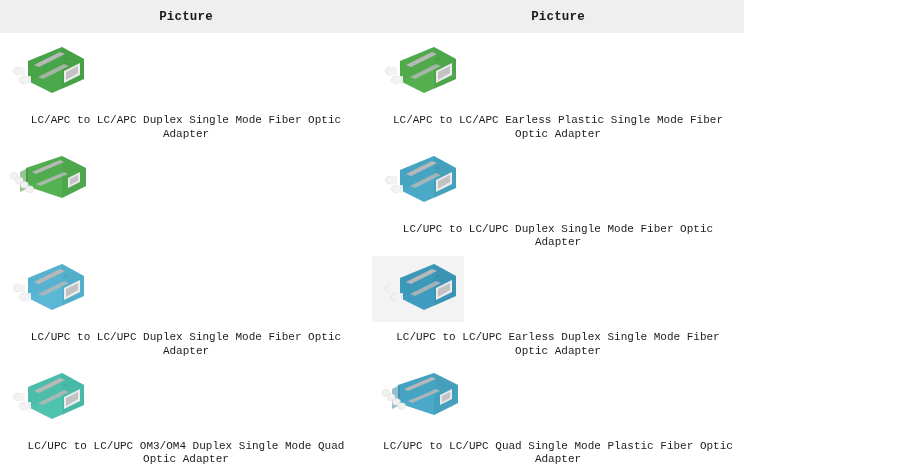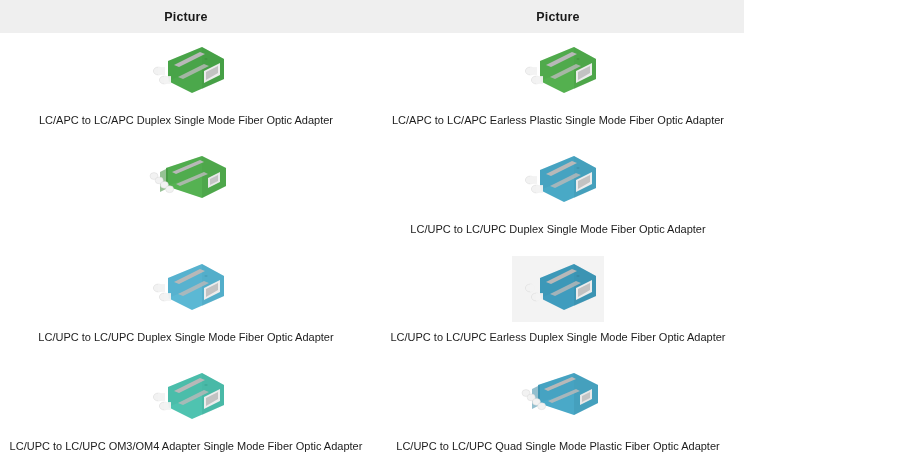--- a/index.html
+++ b/index.html
@@ -13,20 +13,21 @@
     font-family: "Liberation Sans", sans-serif;
     overflow: hidden;
   }
 
   .product-table {
     width: 744px;
     height: 467px;
     display: flex;
     flex-direction: column;
     background: #1d4ed8;
+    font-family: Liberation Mono, monospace;
   }
 
   
   .table-header {
     display: flex;
     width: 100%;
     height: 33px;
     background: #efefef;
     flex: 0 0 33px;
   }
@@ -52,21 +53,21 @@
   }
   .table-row {
     display: flex;
     width: 100%;
     flex: 1 1 0;
   }
   .cell {
     width: 50%;
     display: flex;
     flex-direction: column;
-    align-items: center;
+    align-items: flex-start;
     justify-content: flex-start;
     box-sizing: border-box;
     padding-top: 6px;
   }
   .cell-caption {
     font-size: 11px;
     color: #1c1c1c;
     text-align: center;
     line-height: 1.25;
     width: 100%;
@@ -241,21 +242,21 @@
               <polygon points="38,38 64,25 69,27 43,40" fill="#b8b8b8" opacity="0.82"></polygon>
               <ellipse cx="18" cy="32" rx="4.6" ry="3.9" fill="#f2f2f2" stroke="#d6d6d6" stroke-width="0.5"></ellipse>
               <rect x="18" y="28.1" width="7" height="7.8" fill="#f2f2f2" opacity="0.95"></rect>
               <ellipse cx="24" cy="41" rx="4.6" ry="3.9" fill="#f2f2f2" stroke="#d6d6d6" stroke-width="0.5"></ellipse>
               <rect x="24" y="37.1" width="7" height="7.8" fill="#f2f2f2" opacity="0.95"></rect>
               <polygon points="64,32 80,24 80,36 64,44" fill="#ececec"></polygon>
               <polygon points="66,33 78,27 78,34 66,41" fill="#c2c2c2"></polygon>
               <ellipse cx="66" cy="20" rx="1.6" ry="1.0" fill="#3ba392" opacity="0.6"></ellipse>
             </svg>
           </div>
-        <div class="cell-caption">LC/UPC to LC/UPC OM3/OM4 Adapter Single Mode Fiber Optic Adapter</div>
+        <div class="cell-caption">LC/UPC to LC/UPC OM3/OM4 Duplex Single Mode Quad Optic Adapter</div>
       </div>
       <div class="cell">
         <div class="photo">
             <svg class="adapter" viewBox="0 0 92 66">
               <polygon points="26,20 62,8 86,20 86,38 62,50 26,38" fill="#4aa9c8"></polygon>
               <polygon points="26,20 62,8 62,26 26,38" fill="#3a8ba5" opacity="0.18"></polygon>
               <polygon points="62,8 86,20 86,38 62,50" fill="#3a8ba5" opacity="0.30"></polygon>
               <polygon points="32,24 60,12 64,14 36,26" fill="#b8b8b8"></polygon>
               <polygon points="36,36 64,24 68,26 40,38" fill="#b8b8b8" opacity="0.85"></polygon>
               <polygon points="20,24 28,20 28,40 20,44" fill="#3a8ba5" opacity="0.55"></polygon>

